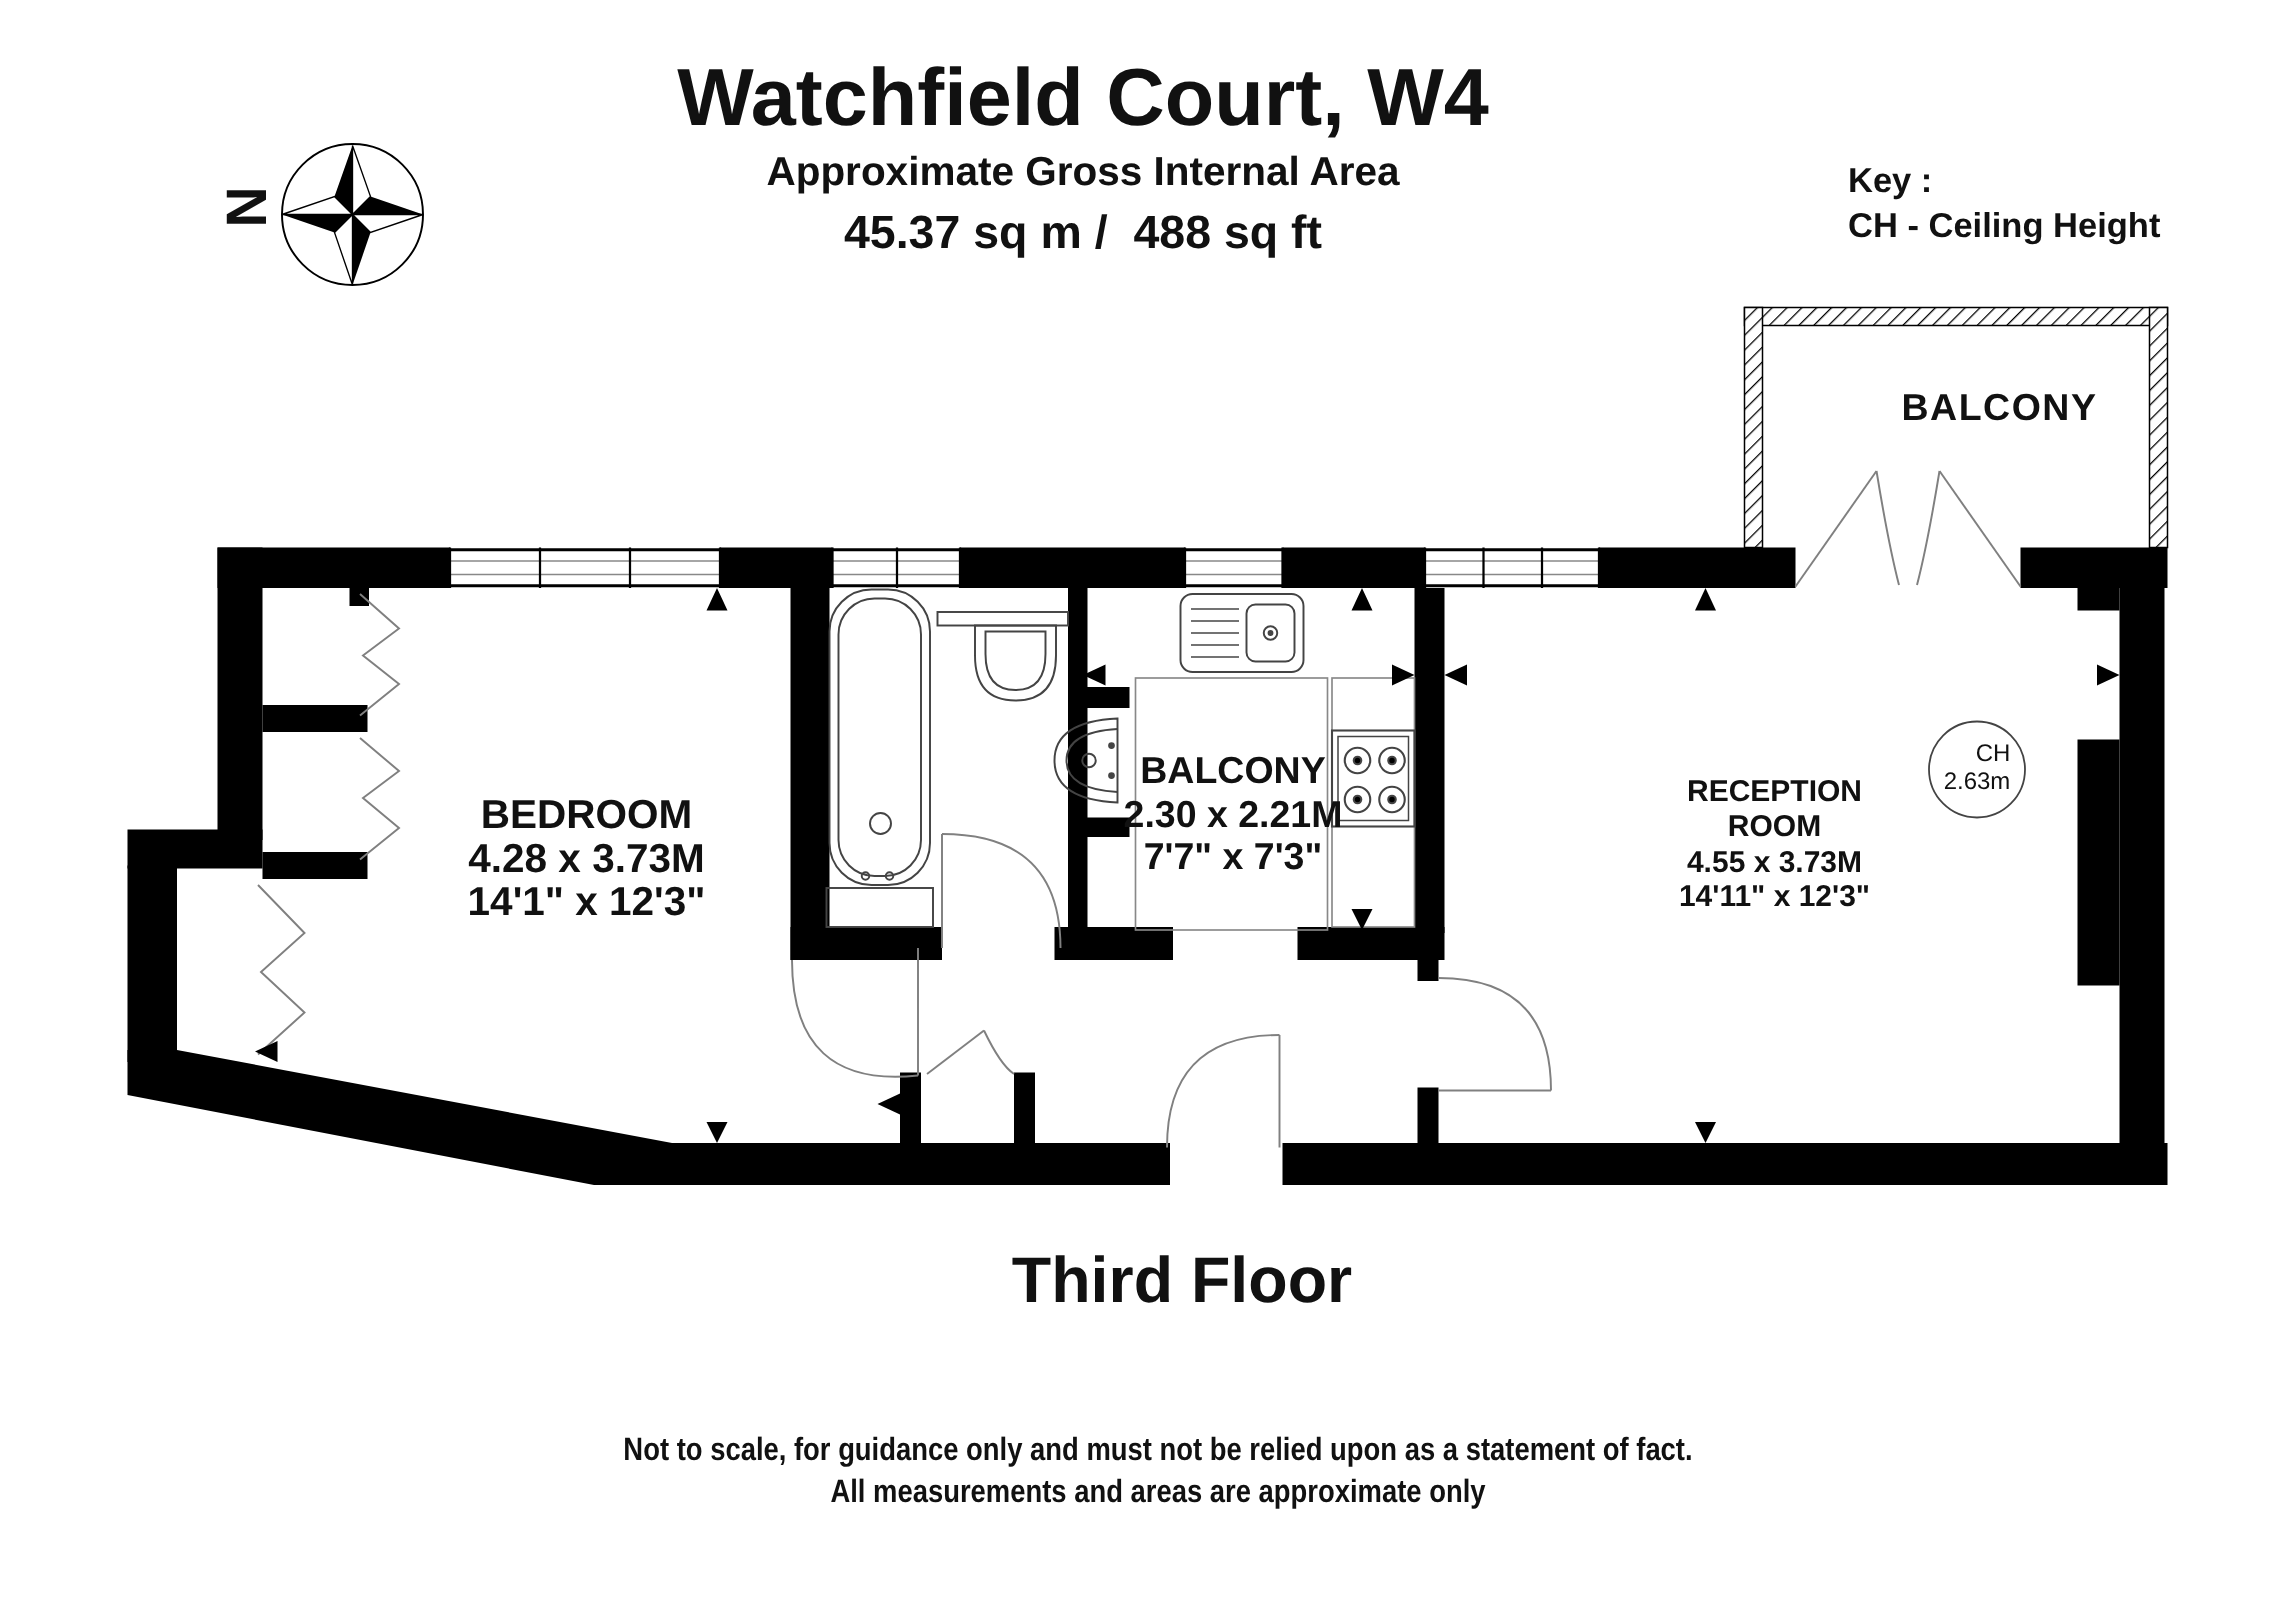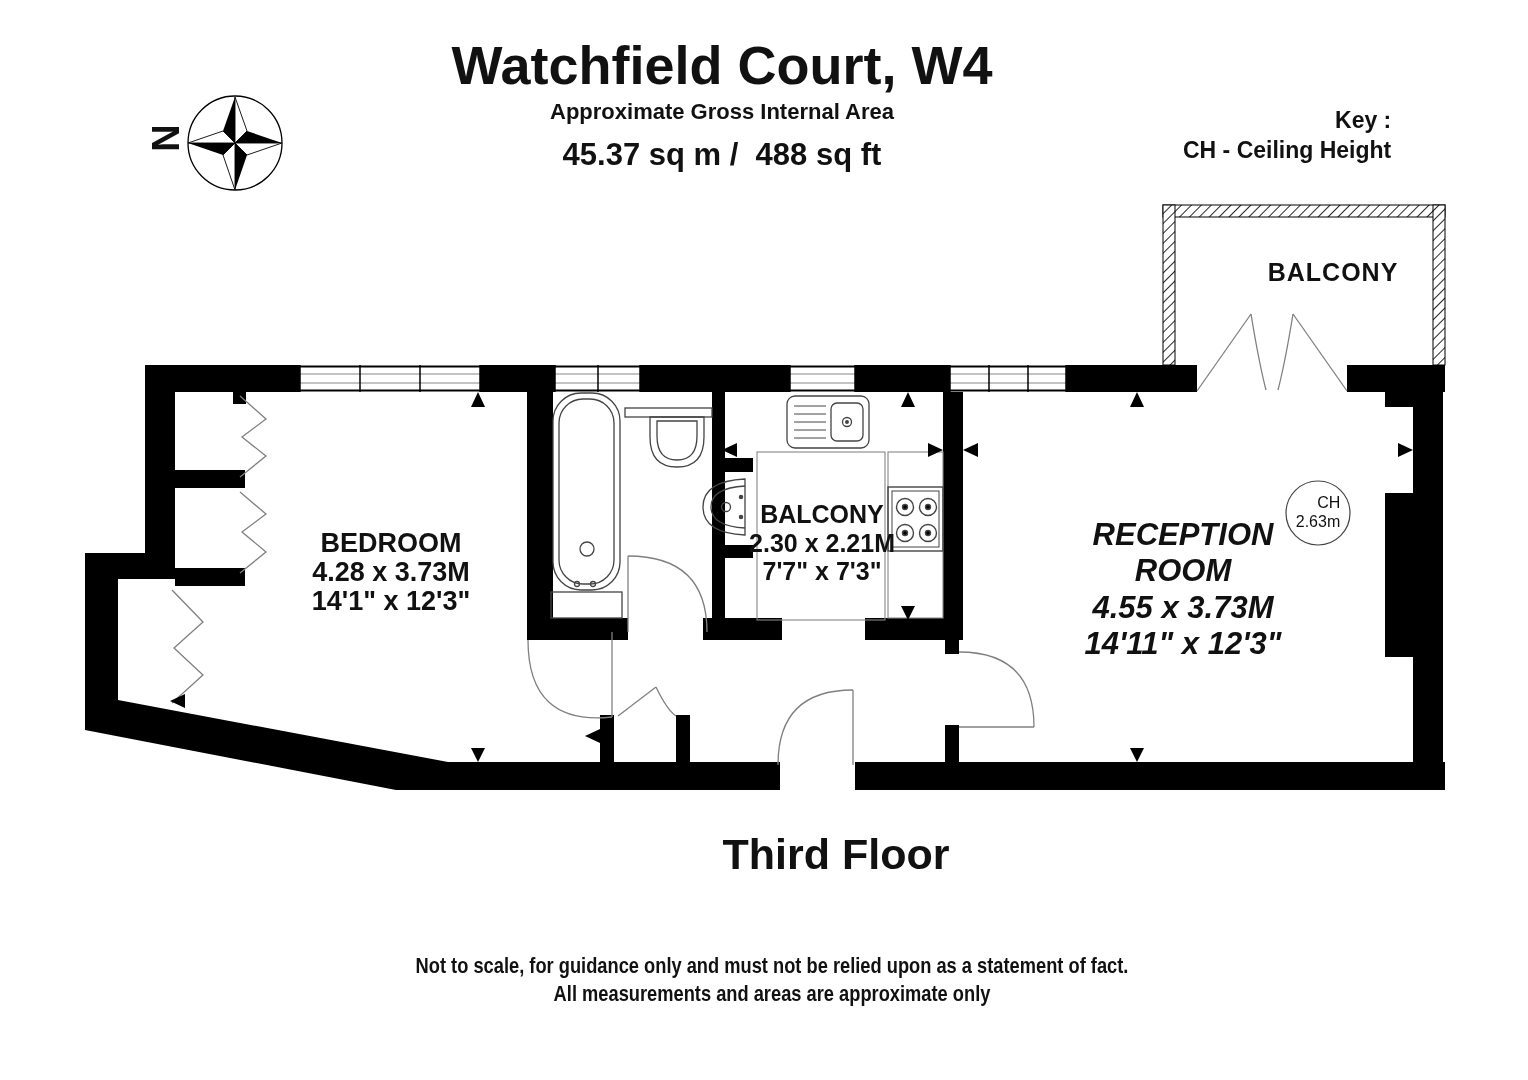--- a/index.html
+++ b/index.html
@@ -3,31 +3,31 @@
 <meta charset="utf-8">
 <style>
   html,body{margin:0;padding:0;background:#ffffff;}
   body{width:1528px;height:1080px;position:relative;overflow:hidden;
        font-family:"Liberation Sans","DejaVu Sans",sans-serif;color:#111;}
   .abs{position:absolute;}
   .ctr{transform:translateX(-50%);text-align:center;white-space:nowrap;}
   .b{font-weight:bold;}
   #plan-svg{position:absolute;left:0;top:0;}
   .title{font-size:54px;letter-spacing:0px;}
-  .subtitle{font-size:22px;}
+  .subtitle{font-size:27px;}
   .area{font-size:31px;white-space:pre;}
   .keyblock{font-size:23px;line-height:1.3;}
   .north{font-size:38px;transform:translate(-50%,-50%) rotate(-90deg);}
   .balcony-label{font-size:25px;letter-spacing:1px;margin-left:31px;}
   .room{line-height:1.07;}
   .room.bedroom{font-size:27px;}
   .room.kitchen{font-size:25px;line-height:1.14;}
-  .room.reception{font-size:31px;line-height:1.17;font-style:italic;}
+  .room.reception{font-size:20px;line-height:1.17;}
   .chtext{font-size:16px;line-height:1.18;transform:translate(-50%,-50%);text-align:right;}
-  .floor-label{font-size:43px;margin-left:48px;}
+  .floor-label{font-size:43px;}
   .footer{font-size:21.5px;line-height:1.32;transform:translateX(-50%) scaleX(0.85);transform-origin:center top;text-align:center;white-space:nowrap;}
 </style>
 </head>
 <body>
 
 <svg id="plan-svg" width="1528" height="1080" viewBox="0 0 1528 1080" xmlns="http://www.w3.org/2000/svg">
   <defs>
     <pattern id="hatch" width="7" height="7" patternUnits="userSpaceOnUse" patternTransform="rotate(45)">
       <rect width="7" height="7" fill="#ffffff"></rect>
       <line x1="0" y1="0" x2="0" y2="7" stroke="#000" stroke-width="1.7"></line>
@@ -239,21 +239,21 @@
     <path d="M1413,450 L1398,443 L1398,457 Z"></path>
     <path d="M1137,392 L1130,407 L1144,407 Z"></path>
     <path d="M1137,762 L1130,748 L1144,748 Z"></path>
   </g>
 </svg>
 
 <div class="abs ctr b title" style="left:722px;top:34px;">Watchfield Court, W4</div>
 <div class="abs ctr b subtitle" style="left:722px;top:99px;">Approximate Gross Internal Area</div>
 <div class="abs ctr b area" style="left:722px;top:137px;">45.37 sq m /  488 sq ft</div>
 
-<div class="abs b keyblock" style="left:1183px;top:106px;text-align:right;">
+<div class="abs b keyblock" style="left:1232px;top:106px;">
   <div>Key :</div>
   <div>CH - Ceiling Height</div>
 </div>
 
 <div class="abs b north" style="left:166px;top:138px;">N</div>
 
 <div class="abs ctr b balcony-label" style="left:1302px;top:258px;">BALCONY</div>
 
 <div class="abs ctr b room bedroom" style="left:391px;top:506px;margin-top:23px;">
   <div>BEDROOM</div>

